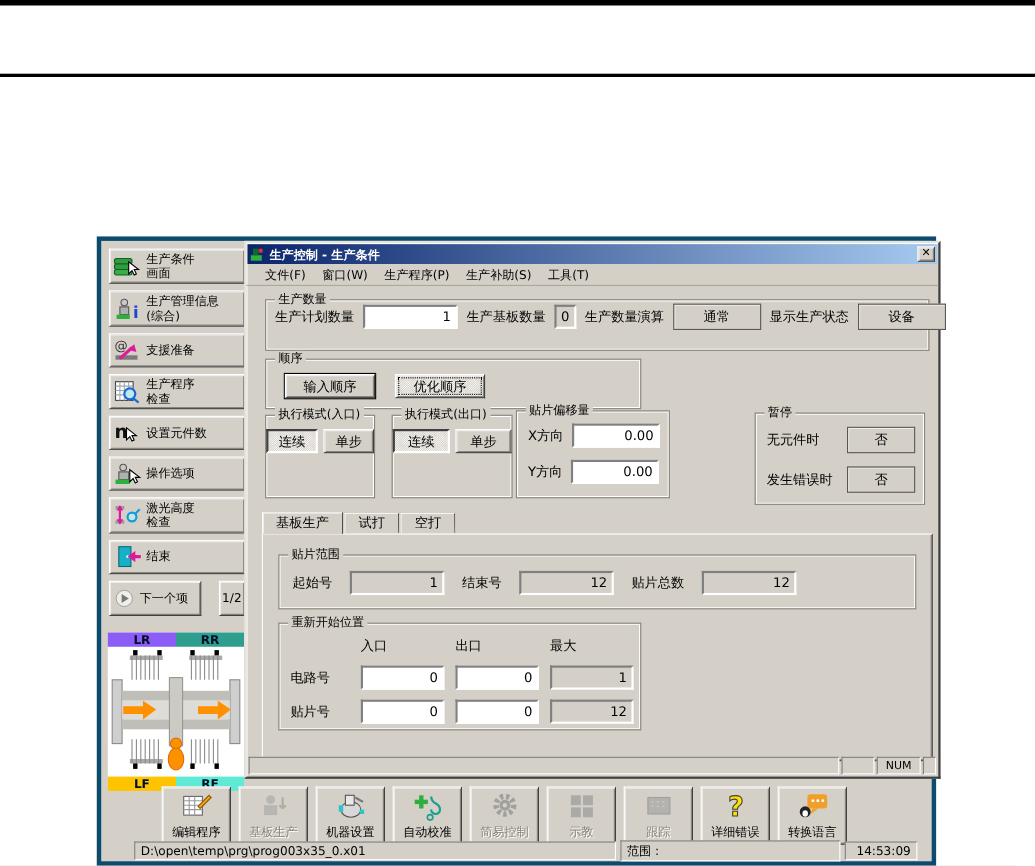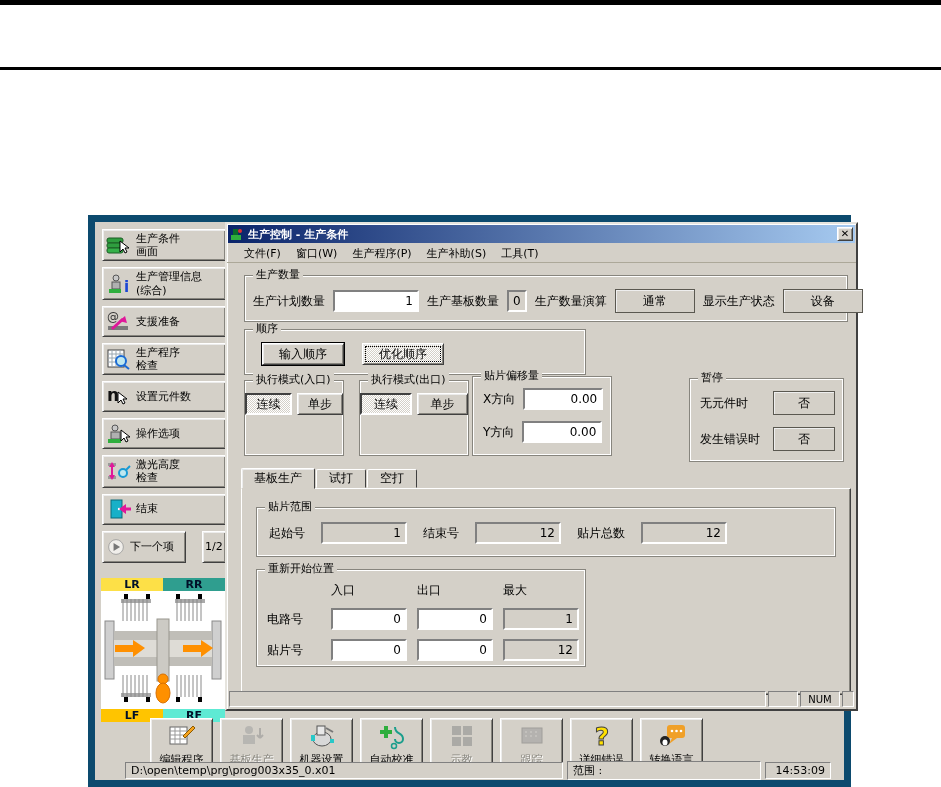--- a/index.html
+++ b/index.html
@@ -1,38 +1,38 @@
 <!DOCTYPE html>
 <html><head>
 <meta charset="utf-8">
 <style>
 *{margin:0;padding:0;box-sizing:border-box}
 html,body{width:941px;height:787px}
 body{position:relative;background:#fff;font-family:"DejaVu Sans","Liberation Sans",sans-serif;overflow:hidden;color:#000}
 .rule{position:absolute;left:0;width:941px;background:#000}
 .rule-top{top:0;height:5px}
 .rule-mid{top:67px;height:3px}
-.app{position:absolute;left:88px;top:215px;width:763px;height:572px;background:#d4d0c8;border:7px solid #0c4a6e}
+.app{position:absolute;left:88px;top:215px;width:763px;height:572px;background:#d4d0c8;border:4px solid #0c4a6e}
 .raised{background:#d4d0c8;border:1px solid;border-color:#ffffff #404040 #404040 #ffffff;box-shadow:inset 1px 1px 0 #ececec,inset -1px -1px 0 #87857e}
 .sunken{border:2px solid;border-color:#808080 #ffffff #ffffff #808080}
 .group{position:relative;border:1px solid #87857e;box-shadow:inset 1px 1px 0 #fff,inset -1px -1px 0 #fff}
 .group>.legend{position:absolute;top:-8px;left:8px;background:#d4d0c8;padding:0 3px;font-size:11px;line-height:14px;white-space:nowrap}
 
 .sidebar{position:absolute;left:7px;top:7px;width:124px;display:flex;flex-direction:column;gap:6px}
 .side-btn{display:flex;align-items:center;gap:4px;padding:2px 3px;font-size:11px;line-height:1.2;min-height:31px;cursor:default;text-align:left}
 .side-btn .lbl{display:block}
 .side-btn svg{flex:0 0 auto}
 .next-row{display:flex;gap:16px}
 .next-btn{width:92px;height:32px;display:flex;align-items:center;gap:5px;font-size:11px;padding:0 4px}
 .page-box{width:27px;height:32px;display:flex;align-items:center;justify-content:center;font-size:11px}
 
 .diagram{position:absolute;left:6px;top:356px;width:124px;height:140px;background:#fff}
 .dbar{display:flex;height:13px;font-size:11px;font-weight:bold}
 .dbar span{flex:1;text-align:center;line-height:13px;color:#001028}
-.lr{background:#fde047}.rr{background:#2f9e8f}.lf{background:#ffc400}.rf{background:#5eead4}
+.lr{background:#8b5cf6}.rr{background:#2f9e8f}.lf{background:#ffc400}.rf{background:#5eead4}
 
 .toolbar{position:absolute;left:55px;top:496px;display:flex;gap:7px}
 .tool-btn{width:63px;height:53px;display:flex;flex-direction:column;align-items:center;justify-content:flex-end;padding-bottom:3px;font-size:11px;gap:1px}
 .tool-btn .ticon{height:30px;display:flex;align-items:center;justify-content:center}
 .tool-btn.disabled{color:#86847c;text-shadow:1px 1px 0 #fff}
 .tool-btn.disabled svg{filter:grayscale(1) opacity(.55)}
 
 .app-status{position:absolute;left:30px;right:13px;bottom:1px;height:17px;display:flex;gap:4px;font-size:11px;align-items:center}
 .pane{border:1px solid;border-color:#808080 #fff #fff #808080;padding:1px 5px;white-space:nowrap;overflow:hidden;background:#d4d0c8}
 .pane-path{flex:0 0 438px}
@@ -51,21 +51,21 @@
 .field-gray{height:22px;background:#d4d0c8;border:2px solid;border-color:#808080 #fff #fff #808080;font-size:12px;text-align:right;line-height:18px;padding:0 4px;width:86px}
 .valbox{height:24px;min-width:80px;border:1px solid #5a5850;background:#d4d0c8;box-shadow:inset 1px 1px 0 #eee;font-size:12px;display:flex;align-items:center;justify-content:center}
 .btn{height:22px;width:82px;font-size:12px;display:flex;align-items:center;justify-content:center;cursor:default}
 .btn-default{box-shadow:0 0 0 1px #000,inset 1px 1px 0 #ececec,inset -1px -1px 0 #87857e}
 .dither{background-color:#d4d0c8;background-image:linear-gradient(45deg,#fff 25%,transparent 25%,transparent 75%,#fff 75%),linear-gradient(45deg,#fff 25%,transparent 25%,transparent 75%,#fff 75%);background-size:2px 2px;background-position:0 0,1px 1px}
 .pressed{border-color:#404040 #ffffff #ffffff #404040;box-shadow:none}
 .focus-dots{outline:1px dotted #000;outline-offset:-4px}
 .flabel{font-size:12px;white-space:nowrap}
 
 .g-prod{position:absolute;left:15px;top:10px;width:604px;height:47px}
-.prod-row{display:flex;align-items:center;gap:8px;padding:13px 8px 6px;font-size:12px}
+.prod-row{display:flex;align-items:center;gap:8px;padding:3px 8px 6px;font-size:12px}
 .g-order{position:absolute;left:15px;top:64px;width:342px;height:46px}
 .order-row{display:flex;gap:18px;padding:13px 0 0 17px}
 .g-execin{position:absolute;left:15px;top:115px;width:100px;height:76px}
 .g-execout{position:absolute;left:130px;top:115px;width:110px;height:76px}
 .exec-col{display:flex;flex-direction:row;gap:5px;align-items:center;padding-top:12px}
 .g-offset{position:absolute;left:243px;top:111px;width:140px;height:80px}
 .off-row{display:flex;align-items:center;gap:8px;padding:11px 6px 0 10px}
 .g-pause{position:absolute;left:460px;top:113px;width:155px;height:84px}
 .pause-row{display:flex;align-items:center;justify-content:space-between;padding:12px 8px 0 10px}
 
@@ -420,20 +420,30 @@
             <rect x="7" y="4" width="4" height="12" fill="#2fae3e"></rect>
             <path d="M18 5c0 8 8 5 8 12a4 4 0 1 1-8 0" fill="none" stroke="#1b9e8c" stroke-width="2"></path>
             <circle cx="17" cy="24" r="2.5" fill="none" stroke="#1b9e8c" stroke-width="1.5"></circle>
           </svg>
         </span>
       <span>自动校准</span>
     </div>
     <div class="tool-btn raised disabled">
       <span class="ticon">
           <svg width="30" height="28" viewBox="0 0 30 28">
+            <circle cx="15" cy="13" r="8" fill="none" stroke="#787878" stroke-width="5" stroke-dasharray="3 2.5"></circle>
+            <circle cx="15" cy="13" r="5" fill="#787878"></circle>
+            <circle cx="15" cy="13" r="2" fill="#d4d0c8"></circle>
+          </svg>
+        </span>
+      <span>简易控制</span>
+    </div>
+    <div class="tool-btn raised disabled">
+      <span class="ticon">
+          <svg width="30" height="28" viewBox="0 0 30 28">
             <rect x="5" y="4" width="9" height="9" fill="#8a8a8a"></rect>
             <rect x="16" y="4" width="9" height="9" fill="#8a8a8a"></rect>
             <rect x="5" y="15" width="9" height="9" fill="#8a8a8a"></rect>
             <rect x="16" y="15" width="9" height="9" fill="#8a8a8a"></rect>
           </svg>
         </span>
       <span>示教</span>
     </div>
     <div class="tool-btn raised disabled">
       <span class="ticon">

